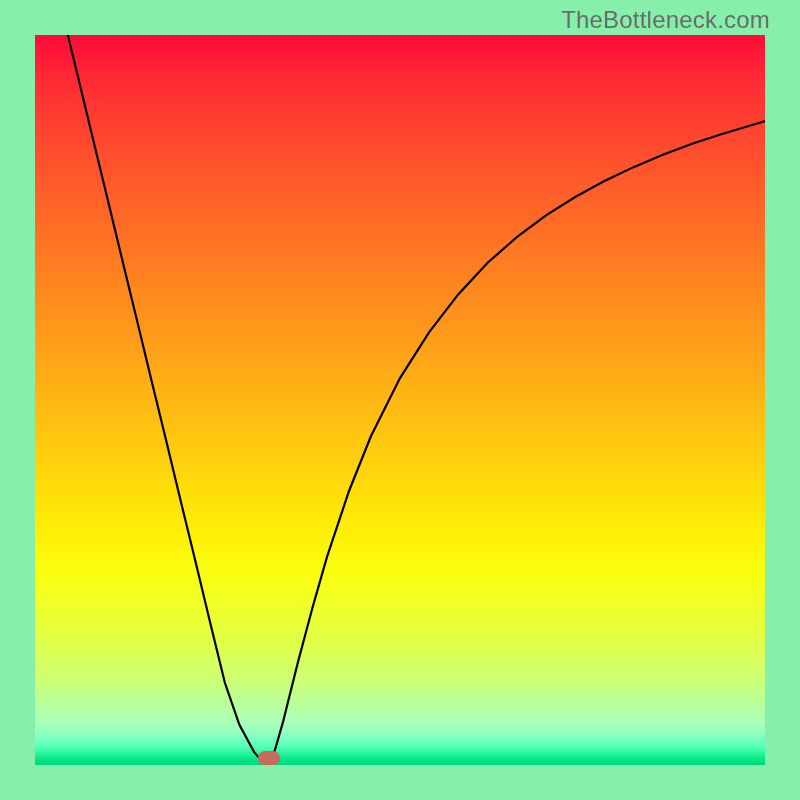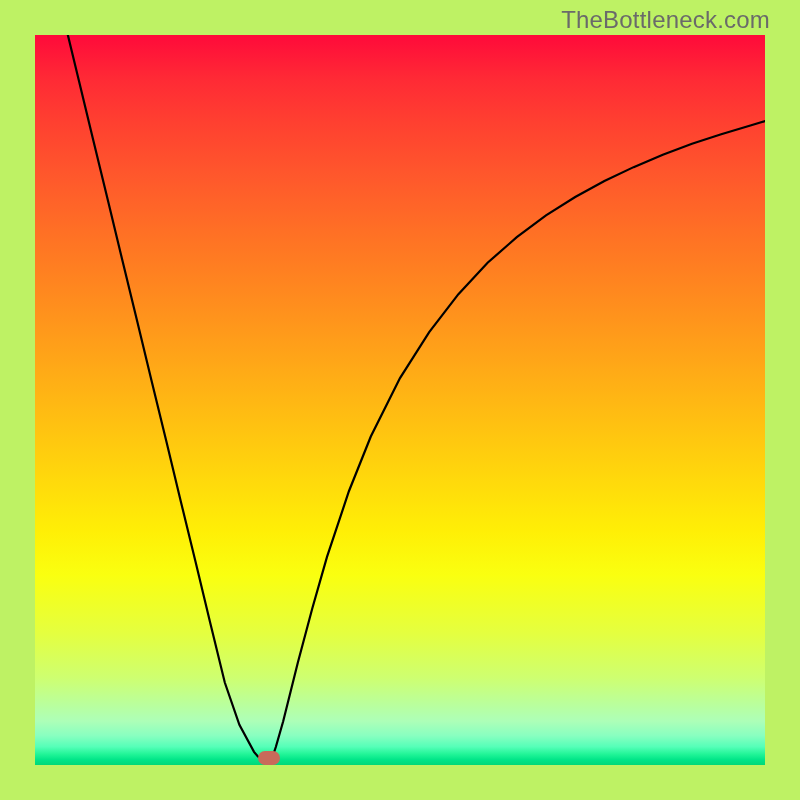--- a/index.html
+++ b/index.html
@@ -7,21 +7,21 @@
     padding: 0;
     width: 800px;
     height: 800px;
     font-family: Arial, Helvetica, sans-serif;
     position: relative;
     background: #000;
   }
   .frame {
     position: absolute;
     inset: 0;
-    background: #bef264;
+    background: #86efac;
   }
   .plot {
     position: absolute;
     left: 35px;
     top: 35px;
     width: 730px;
     height: 730px;
   }
   .gradient {
     position: absolute;

